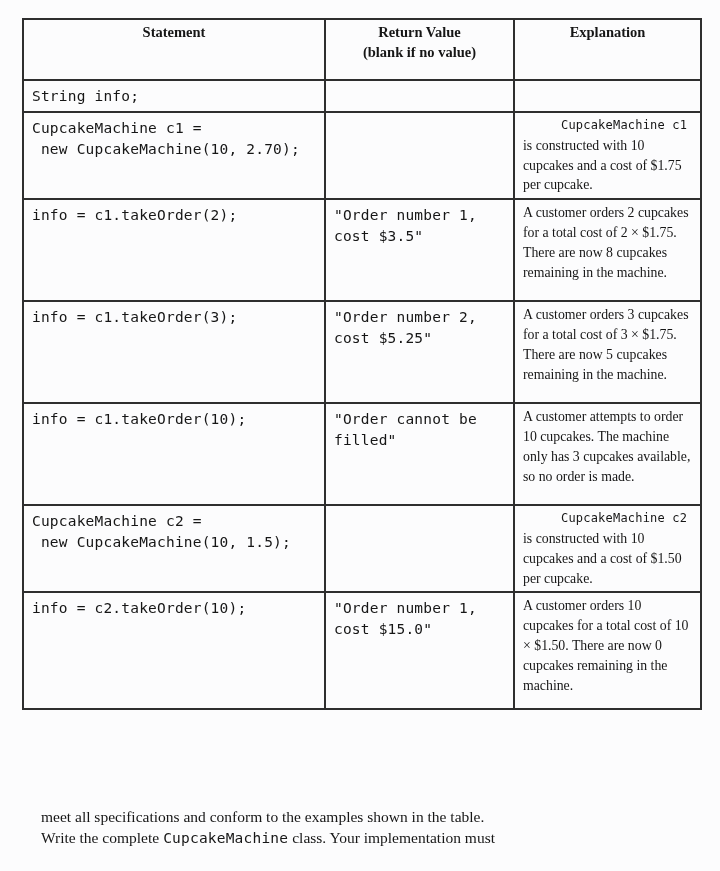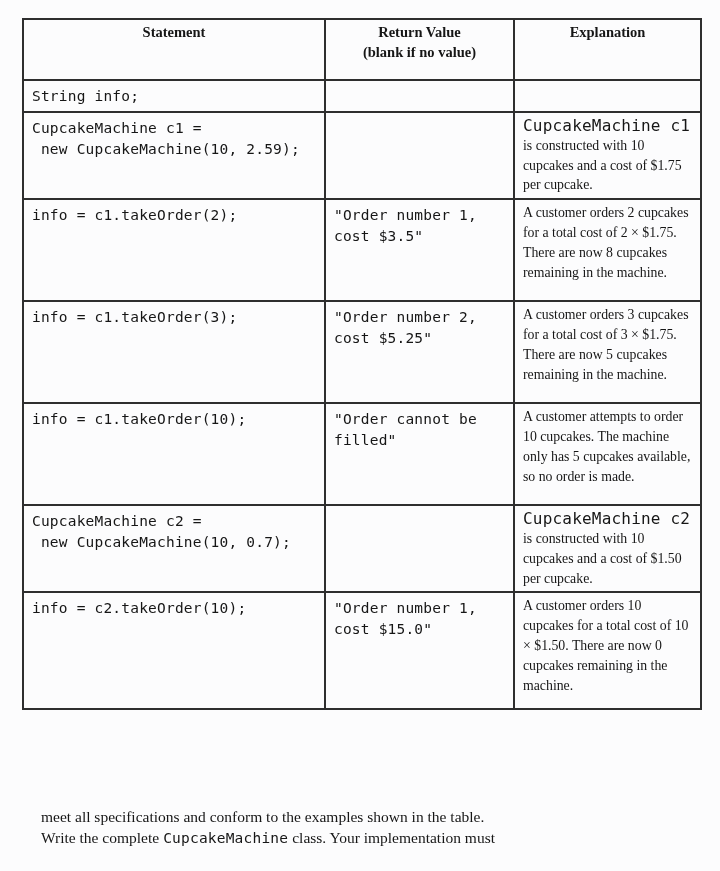--- a/index.html
+++ b/index.html
@@ -65,22 +65,23 @@
   }
   td.exp {
     font-family: "Liberation Serif", serif;
     font-size: 13.8px;
     line-height: 19.8px;
     padding: 3px 5px 3px 8px;
   }
   td.exp .exp-code {
     display: block;
     font-family: "DejaVu Sans Mono", monospace;
-    font-size: 16px;
+    font-size: 12px;
     letter-spacing: 0.2px;
+    margin-left: 38px;
   }
   td.exp .exp-code:empty { display: none; }
 
   .footer {
     position: absolute;
     left: 41px;
     top: 806px;
     width: 560px;
     font-family: "Liberation Serif", serif;
     font-size: 15.5px;
@@ -117,21 +118,21 @@
     <tr class="r-0">
       <td class="stmt">String info;</td>
       <td class="ret"></td>
       <td class="exp">
         <span></span>
       </td>
     </tr>
 
     <tr class="r-1">
       <td class="stmt">CupcakeMachine c1 =
- new CupcakeMachine(10, 2.59);</td>
+ new CupcakeMachine(10, 2.70);</td>
       <td class="ret"></td>
       <td class="exp">
         <span class="exp-code">CupcakeMachine c1</span><span>is constructed with 10 cupcakes and a cost of $1.75 per cupcake.</span>
       </td>
     </tr>
 
     <tr class="r-2">
       <td class="stmt">info = c1.takeOrder(2);</td>
       <td class="ret">"Order number 1,
 cost $3.5"</td>
@@ -147,28 +148,28 @@
       <td class="exp">
         <span>A customer orders 3 cupcakes for a total cost of 3 × $1.75. There are now 5 cupcakes remaining in the machine.</span>
       </td>
     </tr>
 
     <tr class="r-4">
       <td class="stmt">info = c1.takeOrder(10);</td>
       <td class="ret">"Order cannot be
 filled"</td>
       <td class="exp">
-        <span>A customer attempts to order 10 cupcakes. The machine only has 5 cupcakes available, so no order is made.</span>
+        <span>A customer attempts to order 10 cupcakes. The machine only has 3 cupcakes available, so no order is made.</span>
       </td>
     </tr>
 
 
     <tr class="r-6">
       <td class="stmt">CupcakeMachine c2 =
- new CupcakeMachine(10, 0.7);</td>
+ new CupcakeMachine(10, 1.5);</td>
       <td class="ret"></td>
       <td class="exp">
         <span class="exp-code">CupcakeMachine c2</span><span>is constructed with 10 cupcakes and a cost of $1.50 per cupcake.</span>
       </td>
     </tr>
 
     <tr class="r-7">
       <td class="stmt">info = c2.takeOrder(10);</td>
       <td class="ret">"Order number 1,
 cost $15.0"</td>

